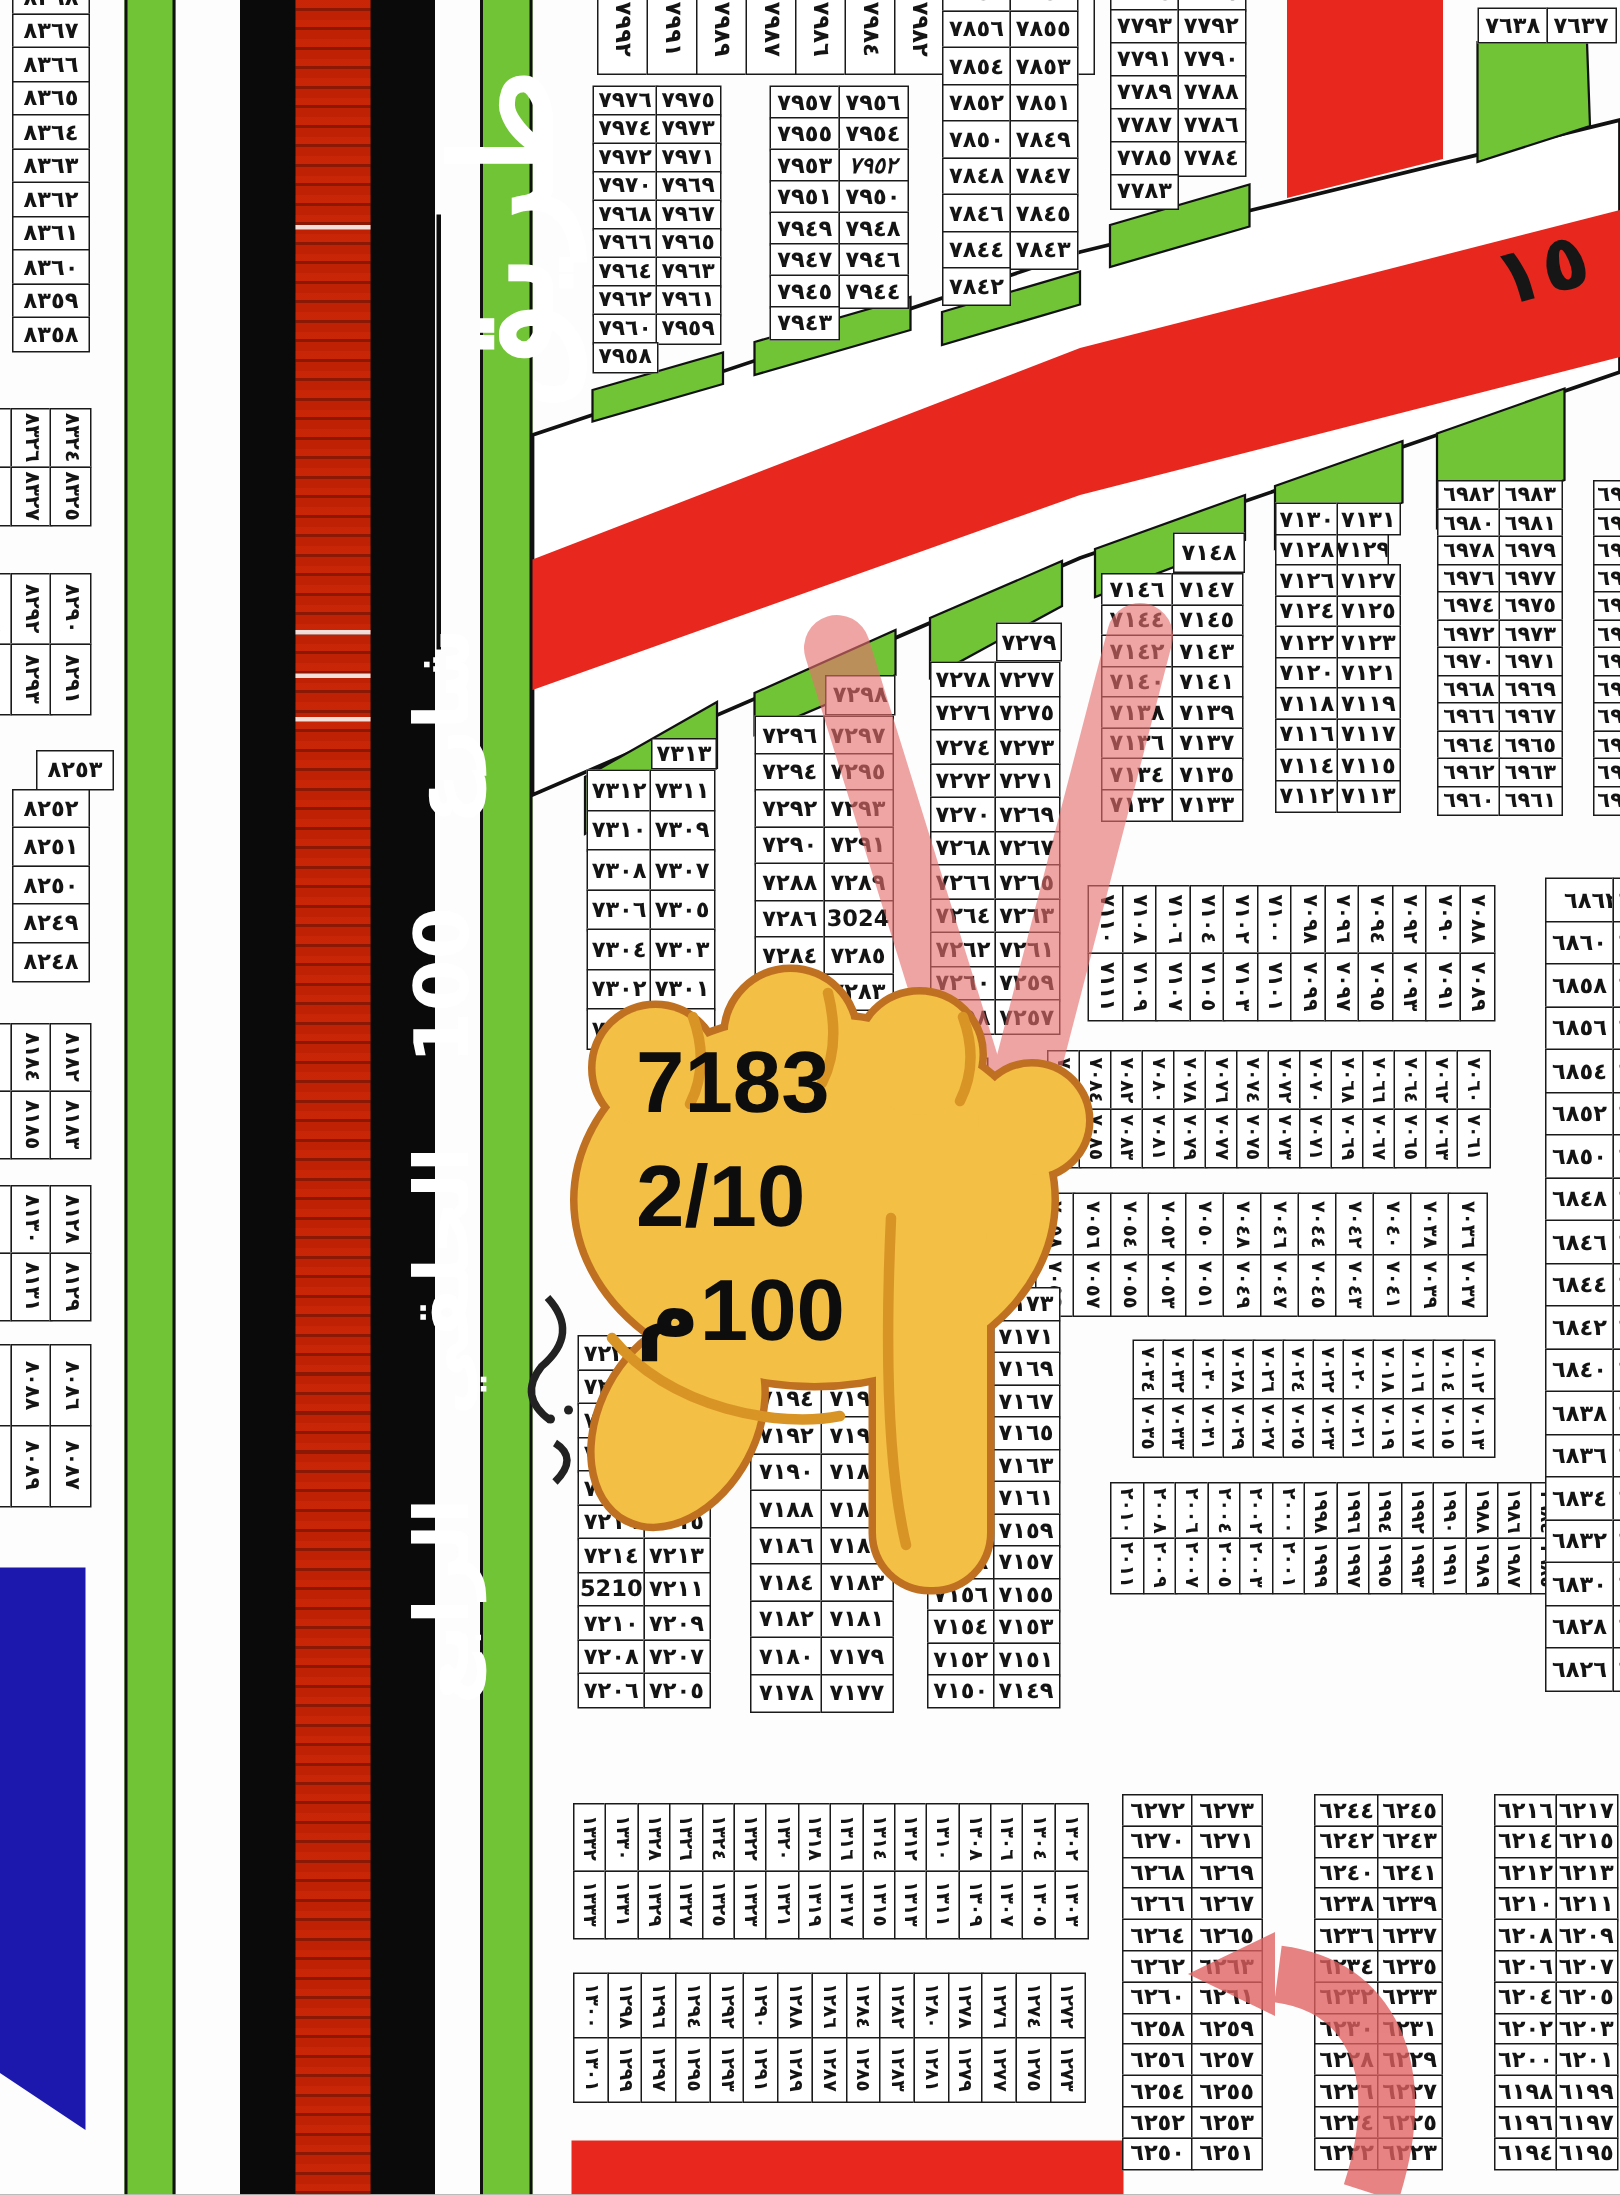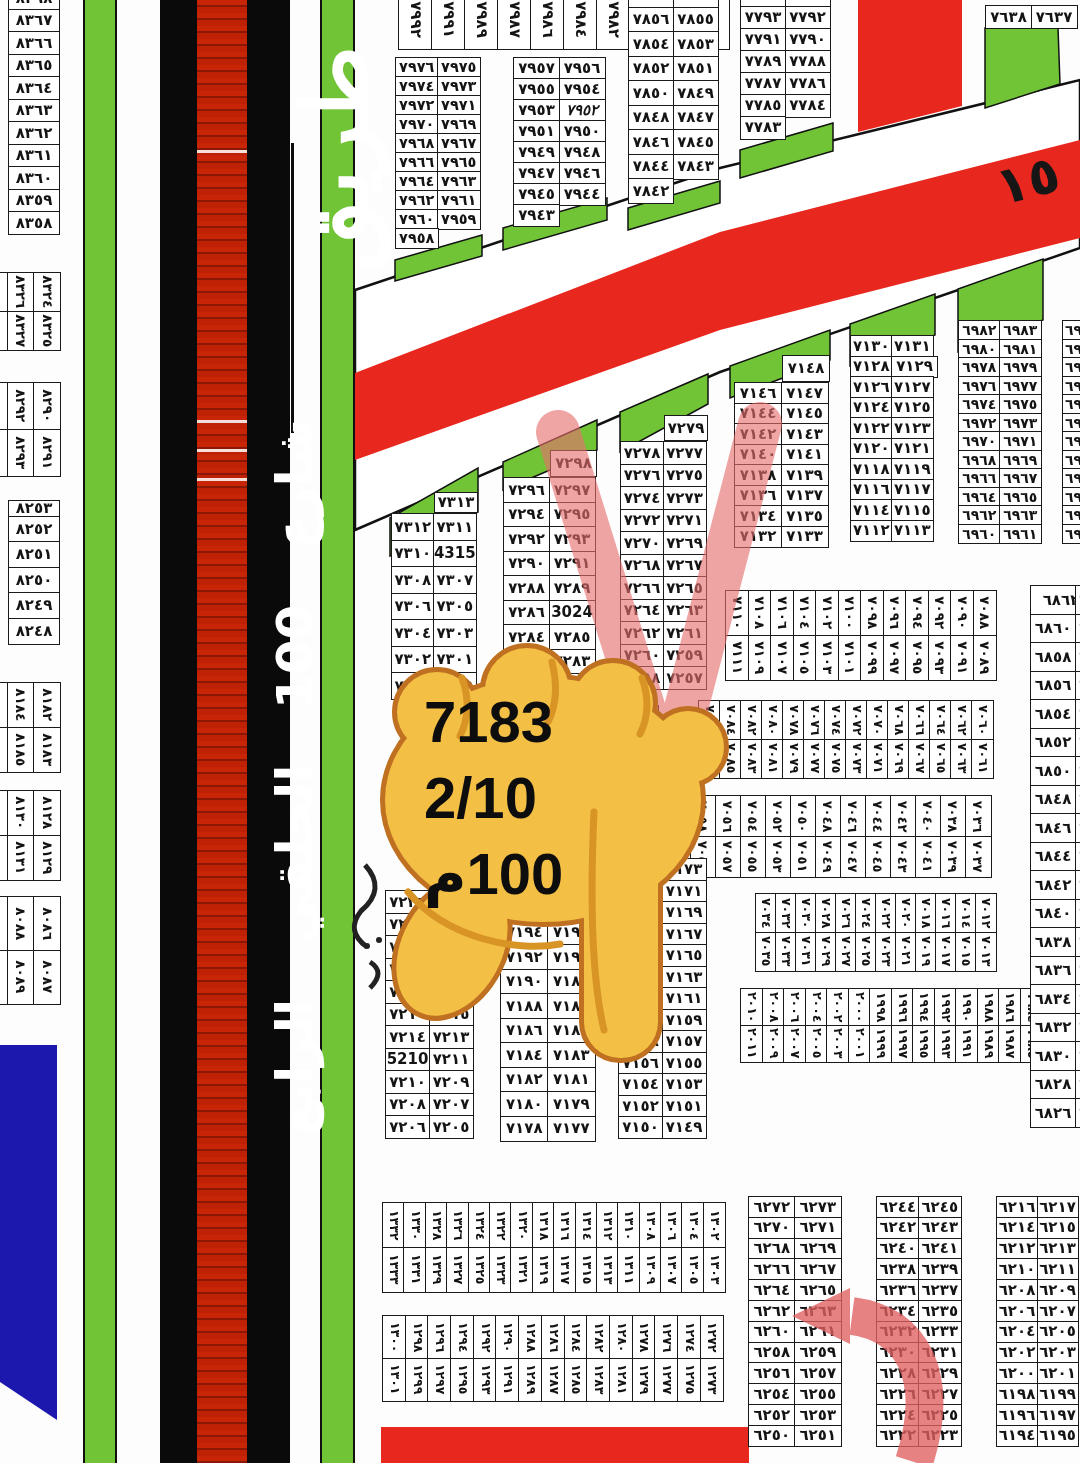--- a/index.html
+++ b/index.html
@@ -175,21 +175,21 @@
           <div class="cell" style="width: 28px; height: 48px;">
             <span>٨٢٩٣</span>
           </div>
           <div class="cell" style="width: 28px; height: 48px;">
             <span>٨٢٩١</span>
           </div>
         </div>
       </div>
       <div class="blk" style="left: 8px; top: 500px;">
         <div class="row">
-          <div class="cell" style="width: 52px; height: 17px;">
+          <div class="cell" style="width: 52px; height: 27px; margin-left: 16px;">
             <span>٨٢٥٣</span>
           </div>
         </div>
         <div class="row">
           <div class="cell" style="width: 52px; height: 27px;">
             <span>٨٢٥٢</span>
           </div>
         </div>
         <div class="row">
           <div class="cell" style="width: 52px; height: 27px;">
@@ -614,21 +614,21 @@
           </div>
           <div class="cell" style="width: 43.5px; height: 28px;">
             <span>٧٣١١</span>
           </div>
         </div>
         <div class="row">
           <div class="cell" style="width: 43.5px; height: 28px;">
             <span>٧٣١٠</span>
           </div>
           <div class="cell" style="width: 43.5px; height: 28px;">
-            <span>4315</span>
+            <span>٧٣٠٩</span>
           </div>
         </div>
         <div class="row">
           <div class="cell" style="width: 43.5px; height: 28px;">
             <span>٧٣٠٨</span>
           </div>
           <div class="cell" style="width: 43.5px; height: 28px;">
             <span>٧٣٠٧</span>
           </div>
         </div>
@@ -964,21 +964,21 @@
             <span>٧١٣٠</span>
           </div>
           <div class="cell" style="width: 42.5px; height: 22px;">
             <span>٧١٣١</span>
           </div>
         </div>
         <div class="row">
           <div class="cell" style="width: 42.5px; height: 22px;">
             <span>٧١٢٨</span>
           </div>
-          <div class="cell" style="width: 47px; height: 22px;">
+          <div class="cell" style="width: 35px; height: 22px;">
             <span>٧١٢٩</span>
           </div>
         </div>
         <div class="row">
           <div class="cell" style="width: 42.5px; height: 22px;">
             <span>٧١٢٦</span>
           </div>
           <div class="cell" style="width: 42.5px; height: 22px;">
             <span>٧١٢٧</span>
           </div>

